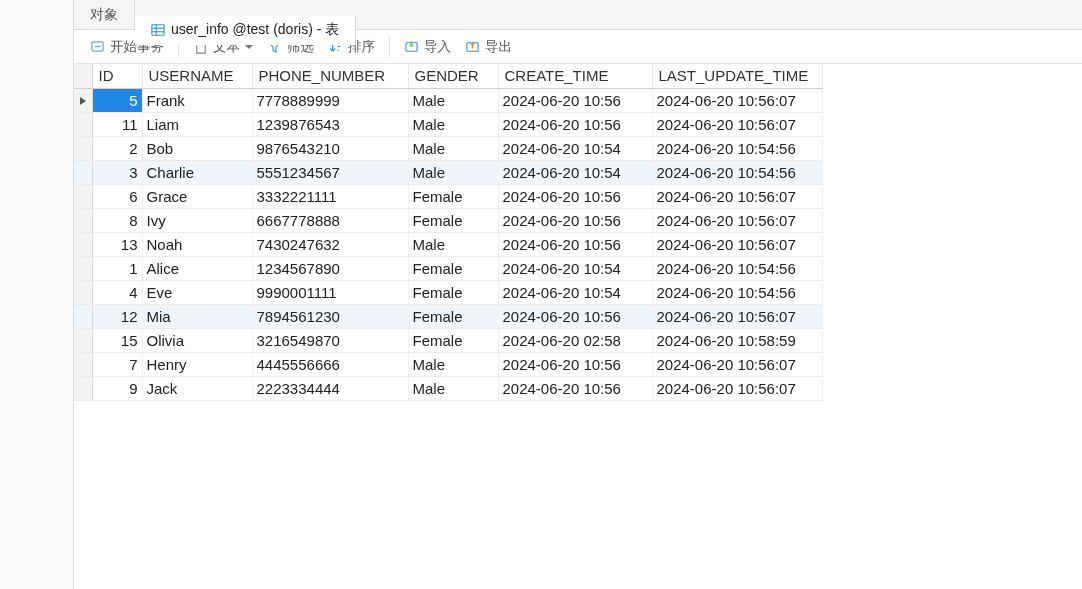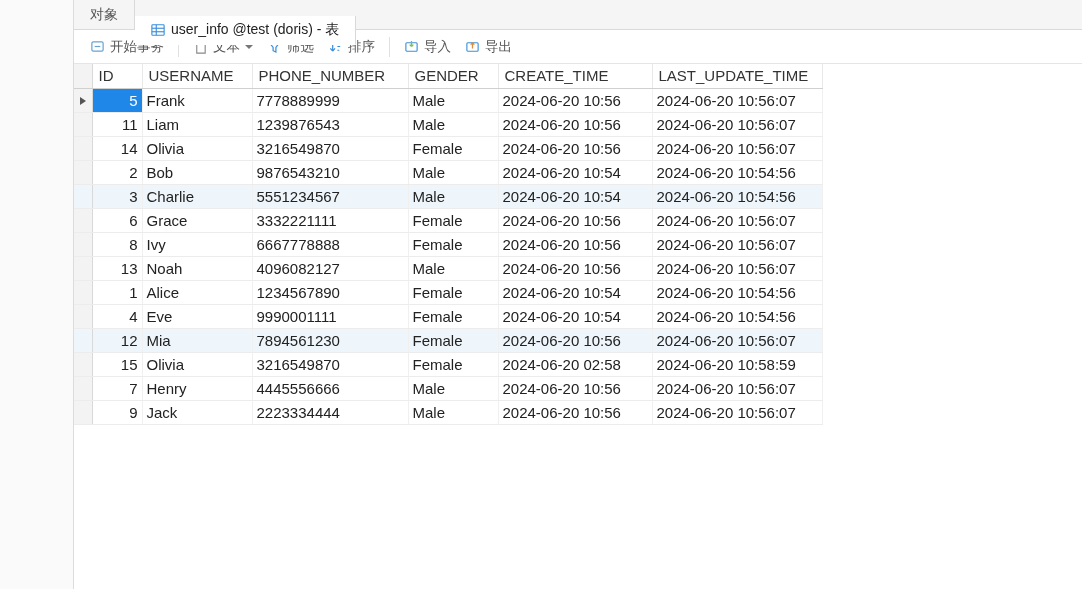--- a/index.html
+++ b/index.html
@@ -242,29 +242,20 @@
               <td class="rowhdr"></td>
               <td class="id">11</td>
               <td>Liam</td>
               <td>1239876543</td>
               <td>Male</td>
               <td>2024-06-20 10:56</td>
               <td>2024-06-20 10:56:07</td>
             </tr>
             <tr class="">
               <td class="rowhdr"></td>
-              <td class="id">14</td>
-              <td>Olivia</td>
-              <td>3216549870</td>
-              <td>Female</td>
-              <td>2024-06-20 10:56</td>
-              <td>2024-06-20 10:56:07</td>
-            </tr>
-            <tr class="">
-              <td class="rowhdr"></td>
               <td class="id">2</td>
               <td>Bob</td>
               <td>9876543210</td>
               <td>Male</td>
               <td>2024-06-20 10:54</td>
               <td>2024-06-20 10:54:56</td>
             </tr>
             <tr class="hl">
               <td class="rowhdr"></td>
               <td class="id">3</td>
@@ -289,21 +280,21 @@
               <td>Ivy</td>
               <td>6667778888</td>
               <td>Female</td>
               <td>2024-06-20 10:56</td>
               <td>2024-06-20 10:56:07</td>
             </tr>
             <tr class="">
               <td class="rowhdr"></td>
               <td class="id">13</td>
               <td>Noah</td>
-              <td>4096082127</td>
+              <td>7430247632</td>
               <td>Male</td>
               <td>2024-06-20 10:56</td>
               <td>2024-06-20 10:56:07</td>
             </tr>
             <tr class="">
               <td class="rowhdr"></td>
               <td class="id">1</td>
               <td>Alice</td>
               <td>1234567890</td>
               <td>Female</td>

